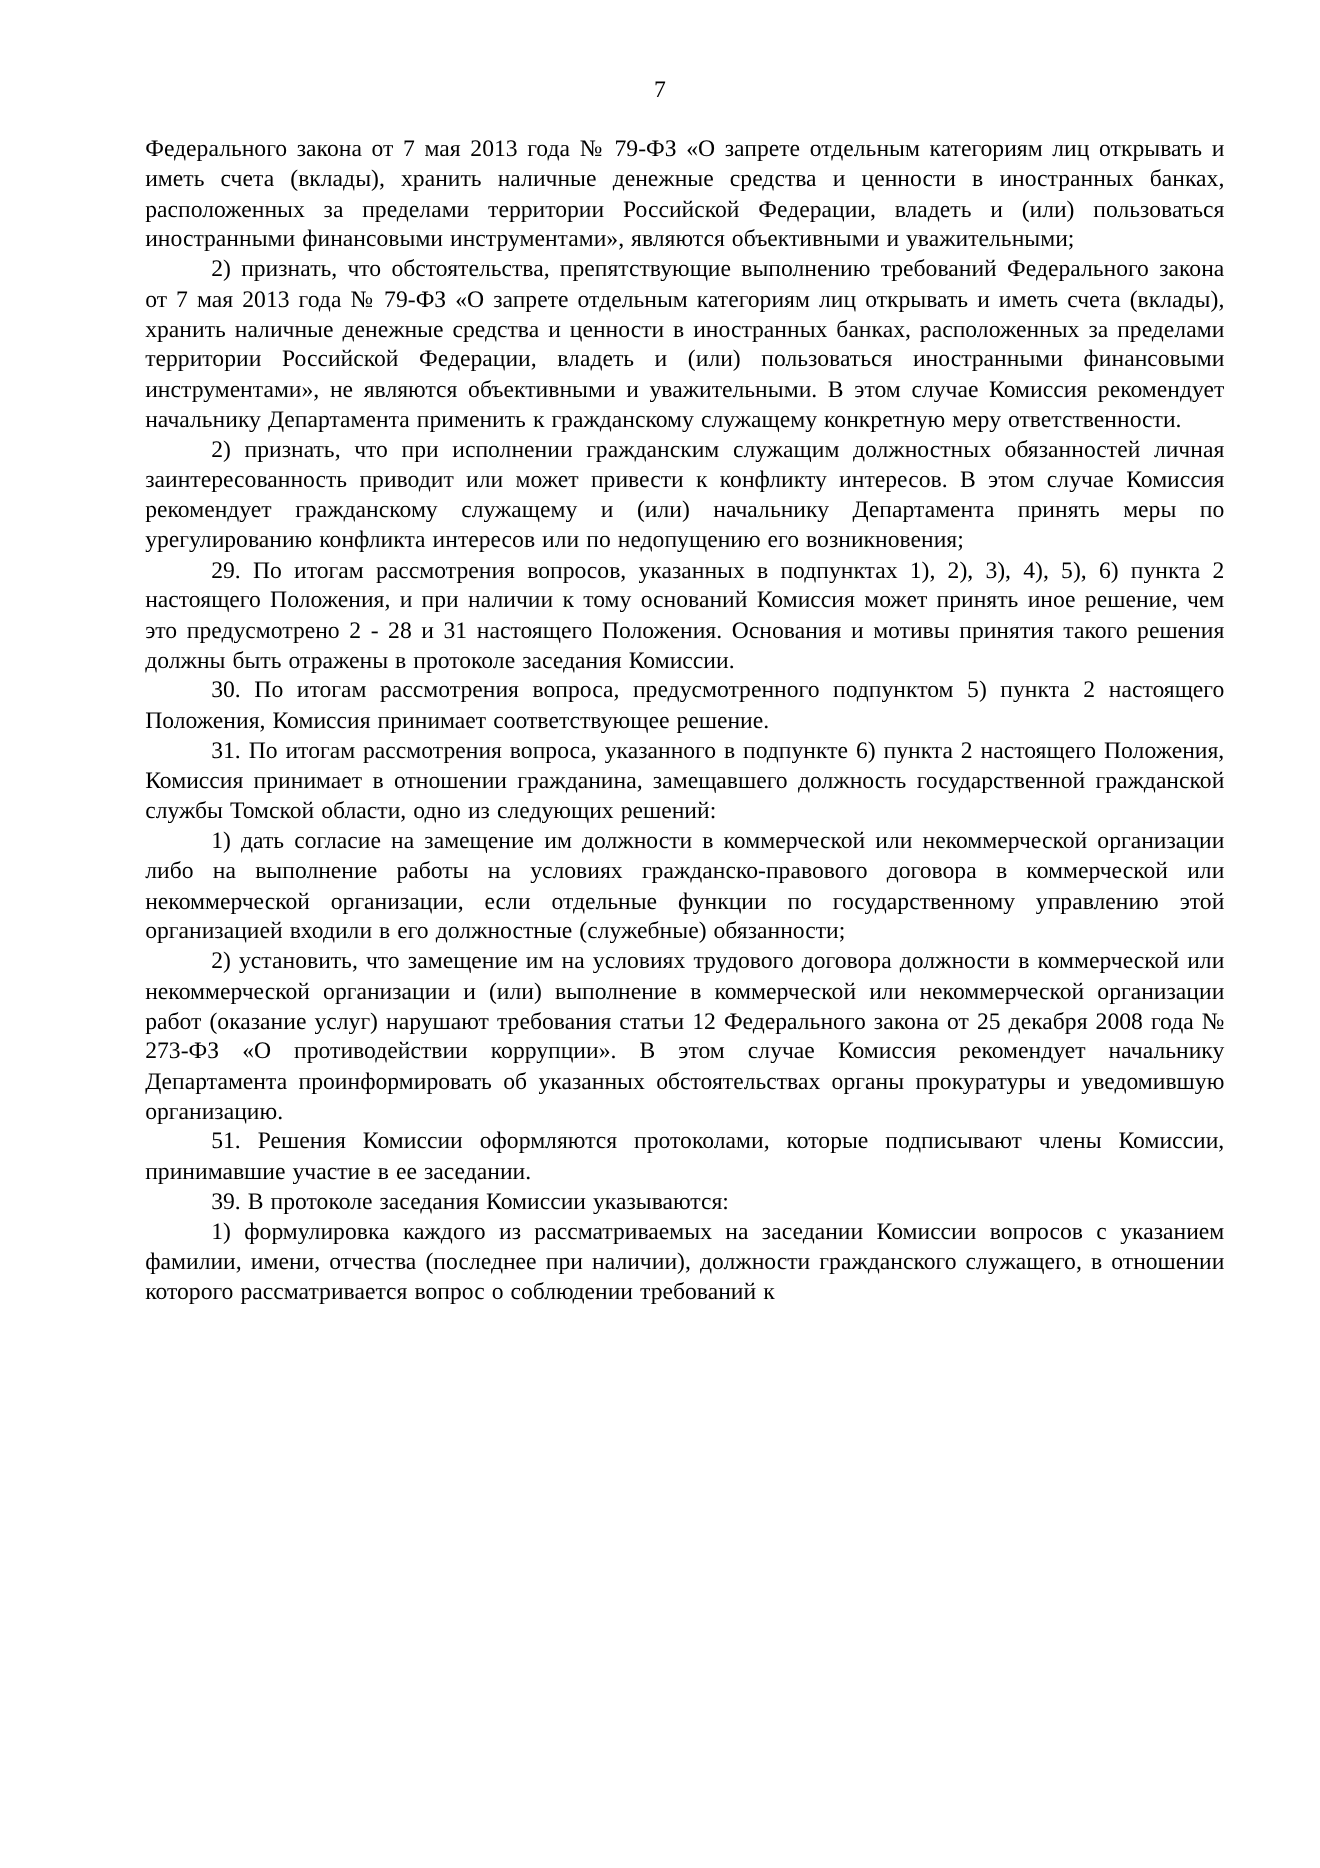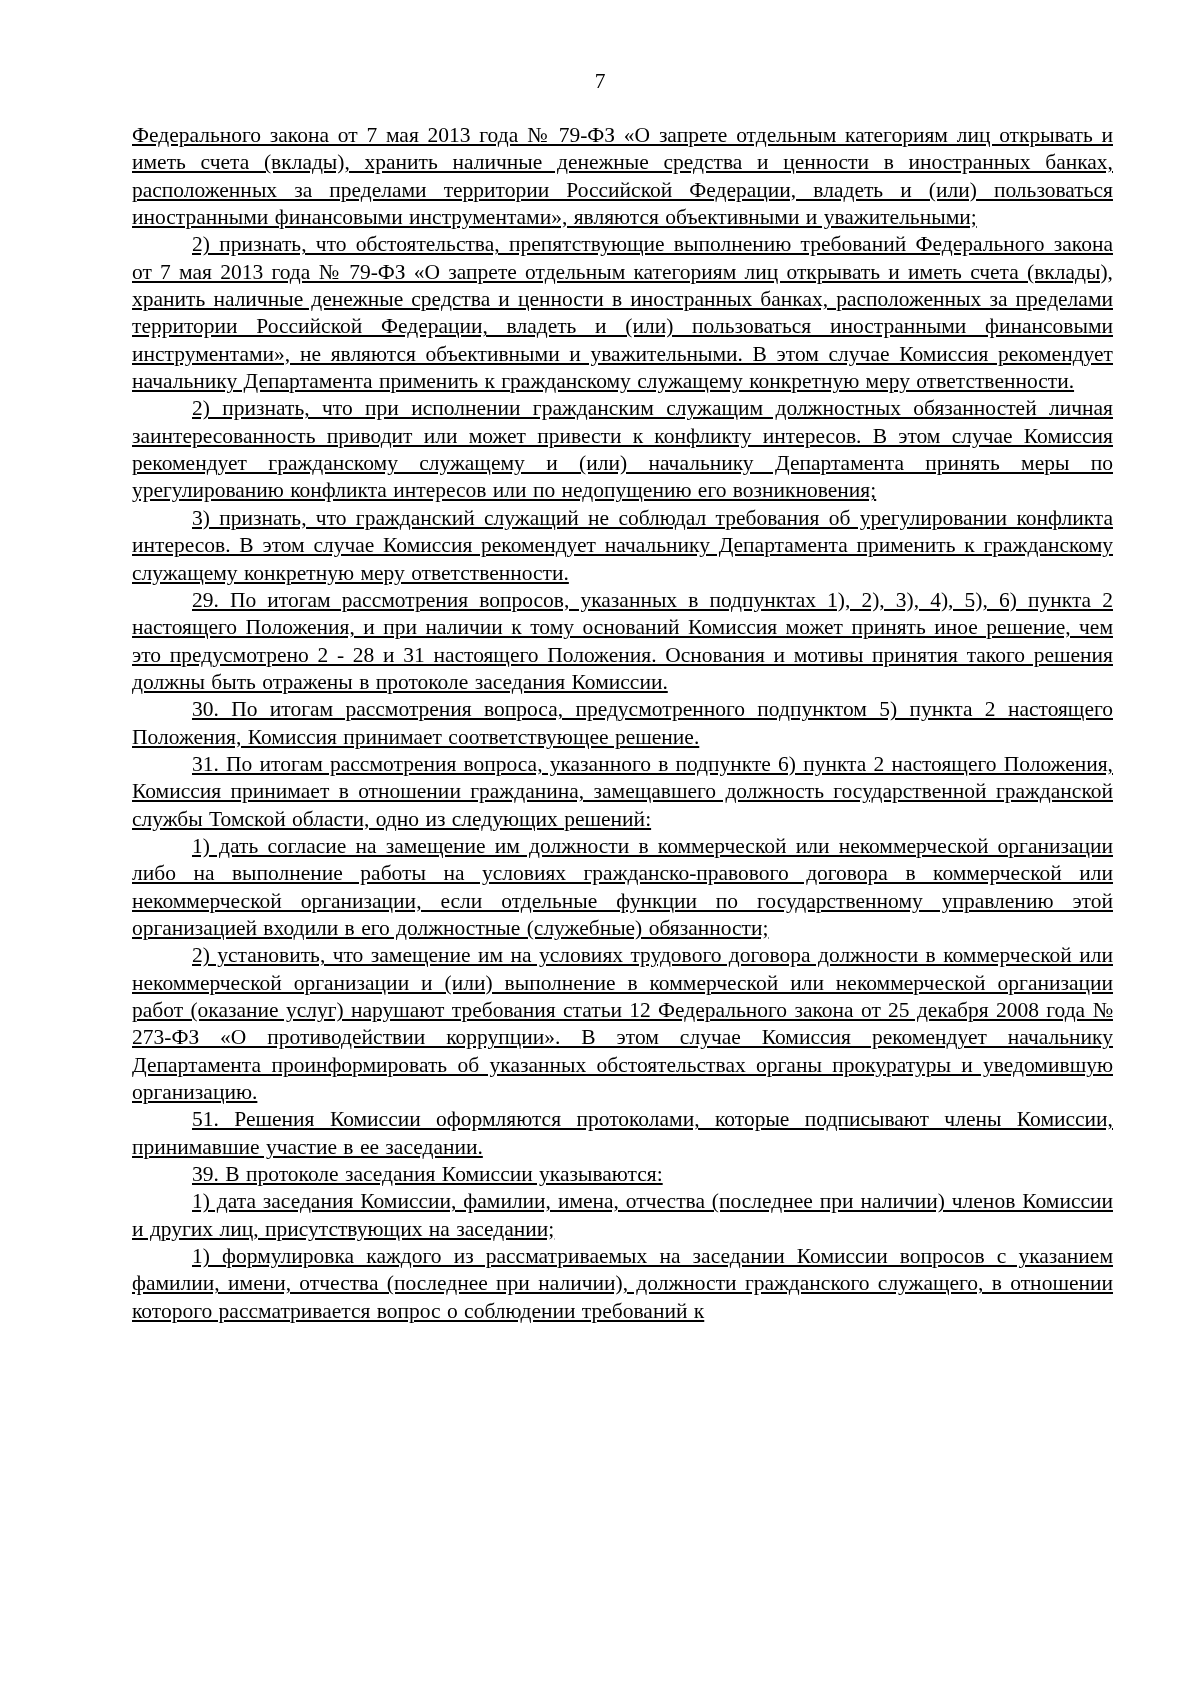--- a/index.html
+++ b/index.html
@@ -28,39 +28,36 @@
     width: 981px;
     font-size: 21.5px;
     line-height: 27.35px;
     text-align: justify;
     color: #000000;
   }
   .doc-body p.para {
     margin: 0;
     text-indent: 0;
     word-spacing: 1px;
-    text-decoration: underline;
   }
   .doc-body p.para.indent {
     text-indent: 60px;
   }
 </style>
 </head>
 <body>
 
 <div class="page">
   <div class="page-number">7</div>
   <div class="doc-body">
       <p class="para">Федерального закона от 7 мая 2013 года № 79-ФЗ «О запрете отдельным категориям лиц открывать и иметь счета (вклады), хранить наличные денежные средства и ценности в иностранных банках, расположенных за пределами территории Российской Федерации, владеть и (или) пользоваться иностранными финансовыми инструментами», являются объективными и уважительными;</p>
       <p class="para indent">2) признать, что обстоятельства, препятствующие выполнению требований Федерального закона от 7 мая 2013 года № 79-ФЗ «О запрете отдельным категориям лиц открывать и иметь счета (вклады), хранить наличные денежные средства и ценности в иностранных банках, расположенных за пределами территории Российской Федерации, владеть и (или) пользоваться иностранными финансовыми инструментами», не являются объективными и уважительными. В этом случае Комиссия рекомендует начальнику Департамента применить к гражданскому служащему конкретную меру ответственности.</p>
       <p class="para indent">2) признать, что при исполнении гражданским служащим должностных обязанностей личная заинтересованность приводит или может привести к конфликту интересов. В этом случае Комиссия рекомендует гражданскому служащему и (или) начальнику Департамента принять меры по урегулированию конфликта интересов или по недопущению его возникновения;</p>
-      <p class="para indent">3) признать, что гражданский служащий не соблюдал требования об урегулировании конфликта интересов. В этом случае Комиссия рекомендует начальнику Департамента применить к гражданскому служащему конкретную меру ответственности.</p>
       <p class="para indent">29. По итогам рассмотрения вопросов, указанных в подпунктах 1), 2), 3), 4), 5), 6) пункта 2 настоящего Положения, и при наличии к тому оснований Комиссия может принять иное решение, чем это предусмотрено 2 - 28 и 31 настоящего Положения. Основания и мотивы принятия такого решения должны быть отражены в протоколе заседания Комиссии.</p>
       <p class="para indent">30. По итогам рассмотрения вопроса, предусмотренного подпунктом 5) пункта 2 настоящего Положения, Комиссия принимает соответствующее решение.</p>
       <p class="para indent">31. По итогам рассмотрения вопроса, указанного в подпункте 6) пункта 2 настоящего Положения, Комиссия принимает в отношении гражданина, замещавшего должность государственной гражданской службы Томской области, одно из следующих решений:</p>
       <p class="para indent">1) дать согласие на замещение им должности в коммерческой или некоммерческой организации либо на выполнение работы на условиях гражданско-правового договора в коммерческой или некоммерческой организации, если отдельные функции по государственному управлению этой организацией входили в его должностные (служебные) обязанности;</p>
       <p class="para indent">2) установить, что замещение им на условиях трудового договора должности в коммерческой или некоммерческой организации и (или) выполнение в коммерческой или некоммерческой организации работ (оказание услуг) нарушают требования статьи 12 Федерального закона от 25 декабря 2008 года № 273-ФЗ «О противодействии коррупции». В этом случае Комиссия рекомендует начальнику Департамента проинформировать об указанных обстоятельствах органы прокуратуры и уведомившую организацию.</p>
       <p class="para indent">51. Решения Комиссии оформляются протоколами, которые подписывают члены Комиссии, принимавшие участие в ее заседании.</p>
       <p class="para indent">39. В протоколе заседания Комиссии указываются:</p>
-      <p class="para indent">1) дата заседания Комиссии, фамилии, имена, отчества (последнее при наличии) членов Комиссии и других лиц, присутствующих на заседании;</p>
       <p class="para indent">1) формулировка каждого из рассматриваемых на заседании Комиссии вопросов с указанием фамилии, имени, отчества (последнее при наличии), должности гражданского служащего, в отношении которого  рассматривается вопрос о соблюдении требований к</p>
     </div>
 </div>
 
 </body></html>

